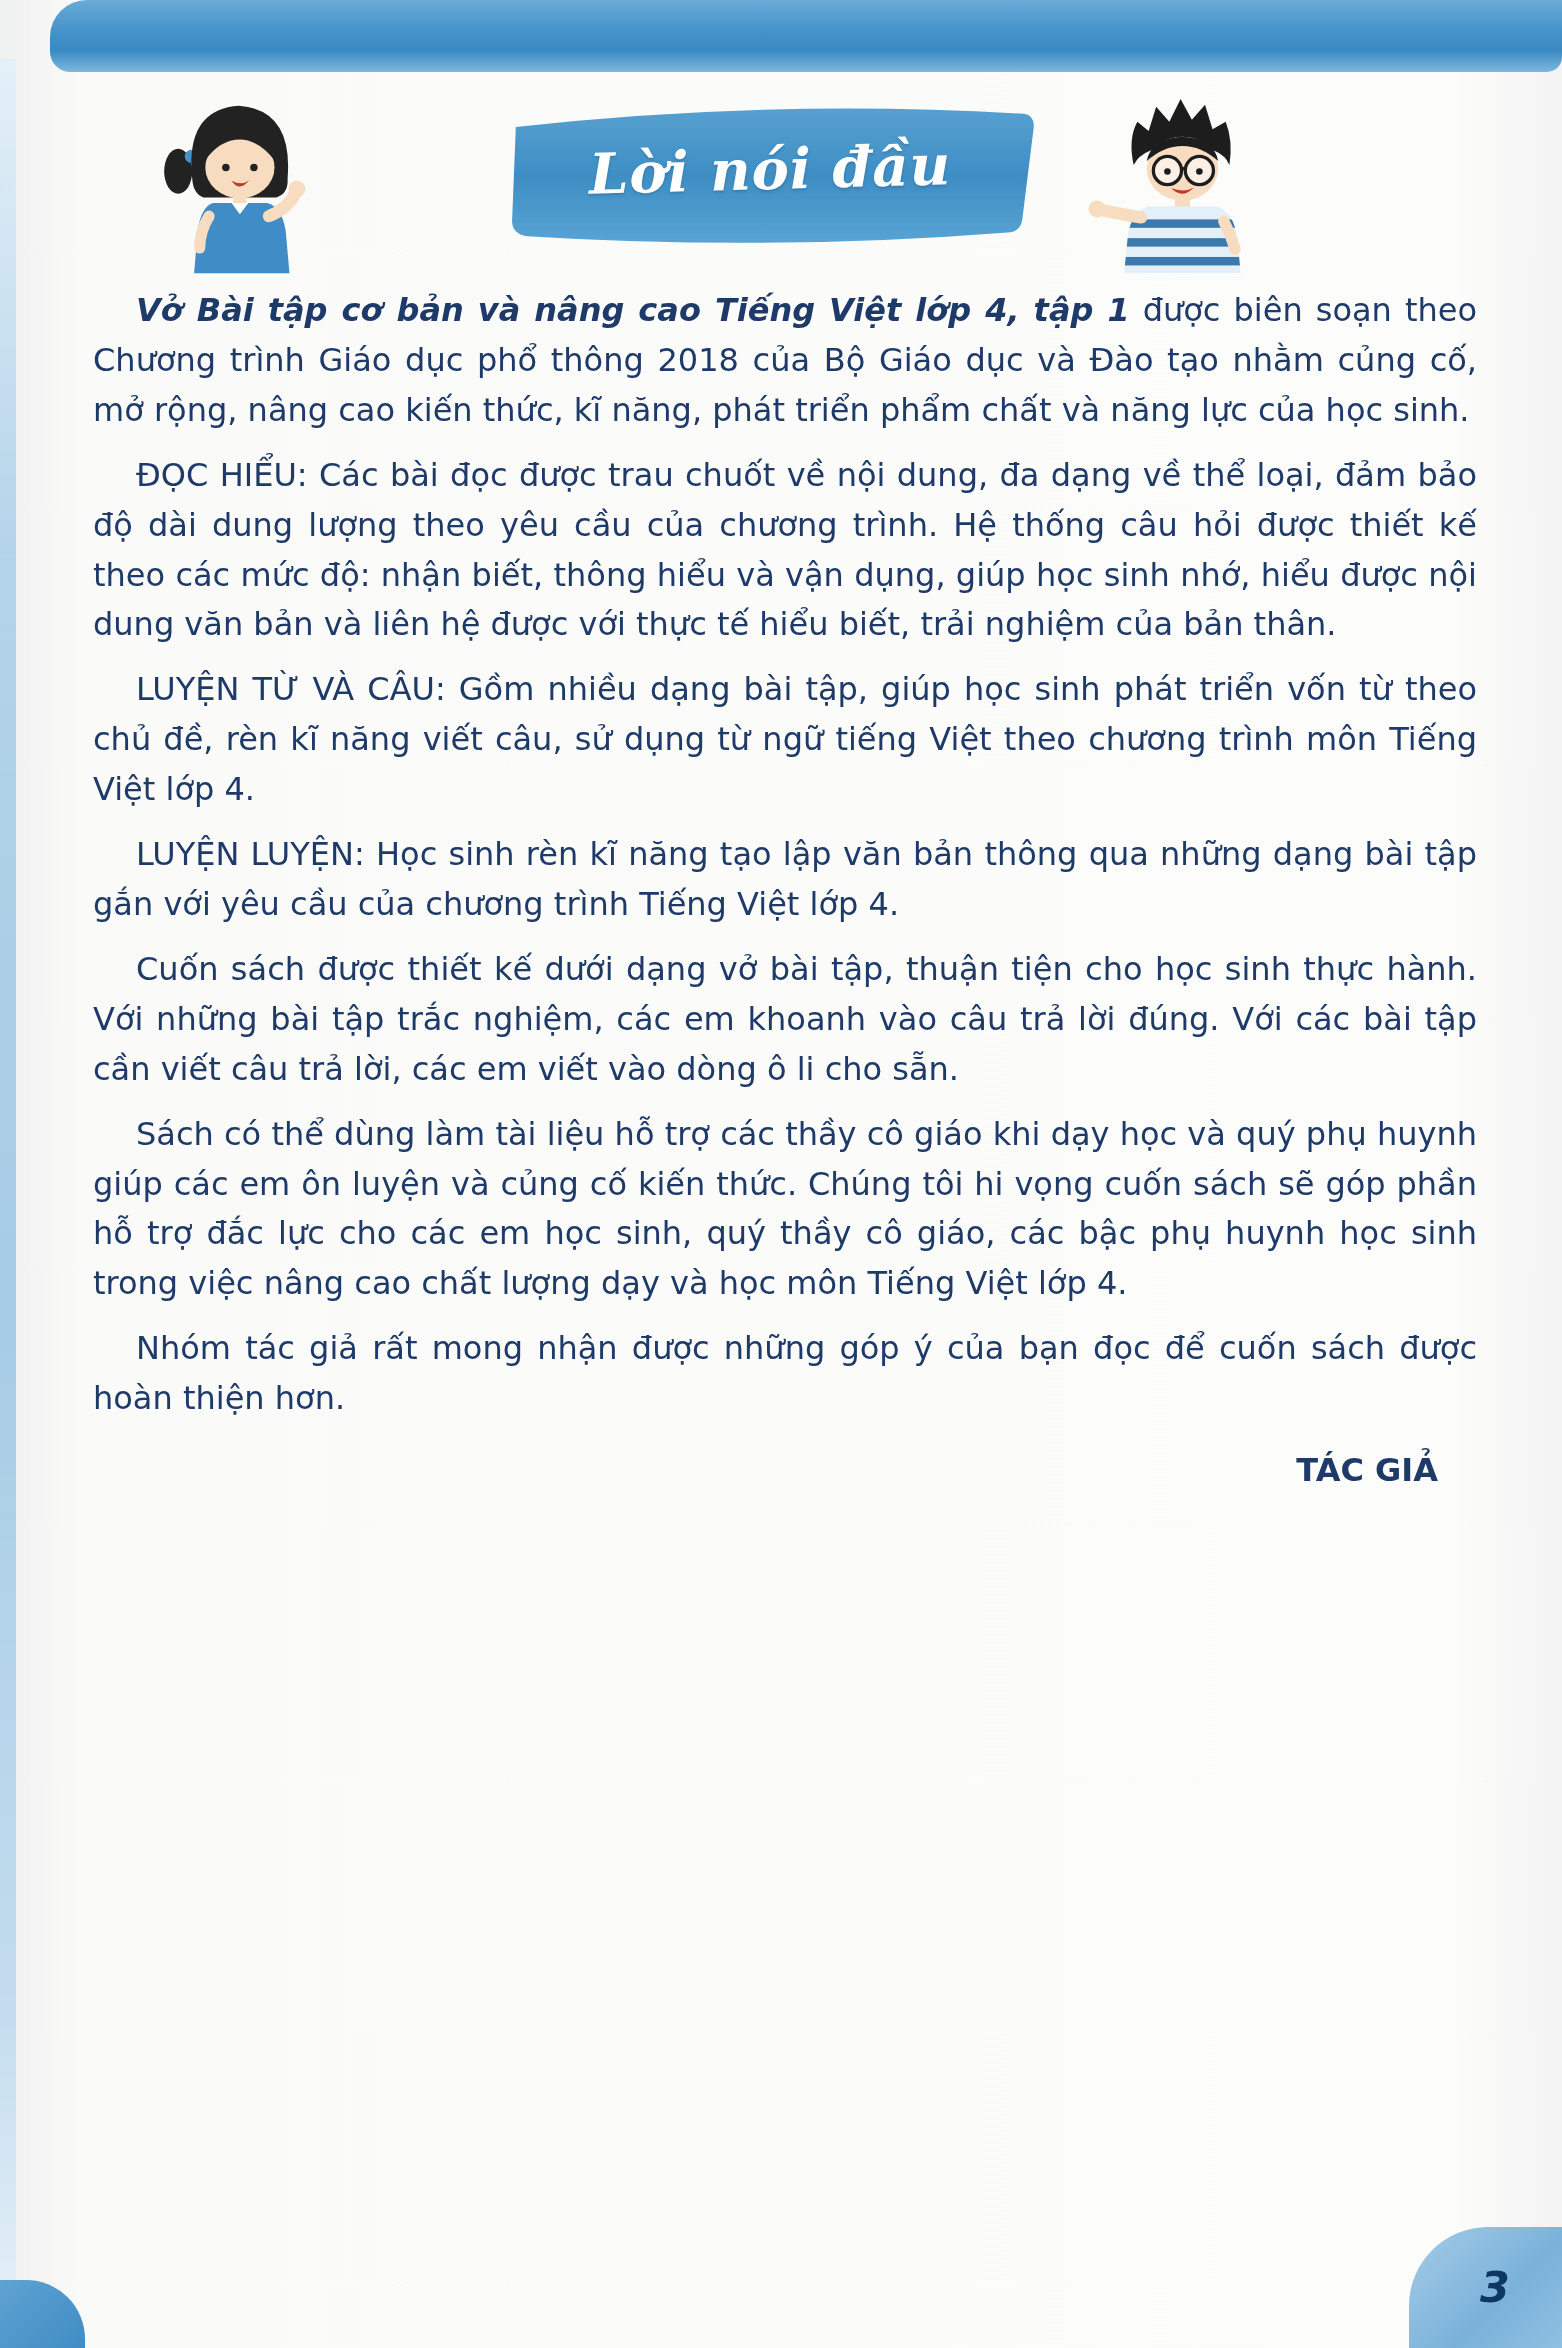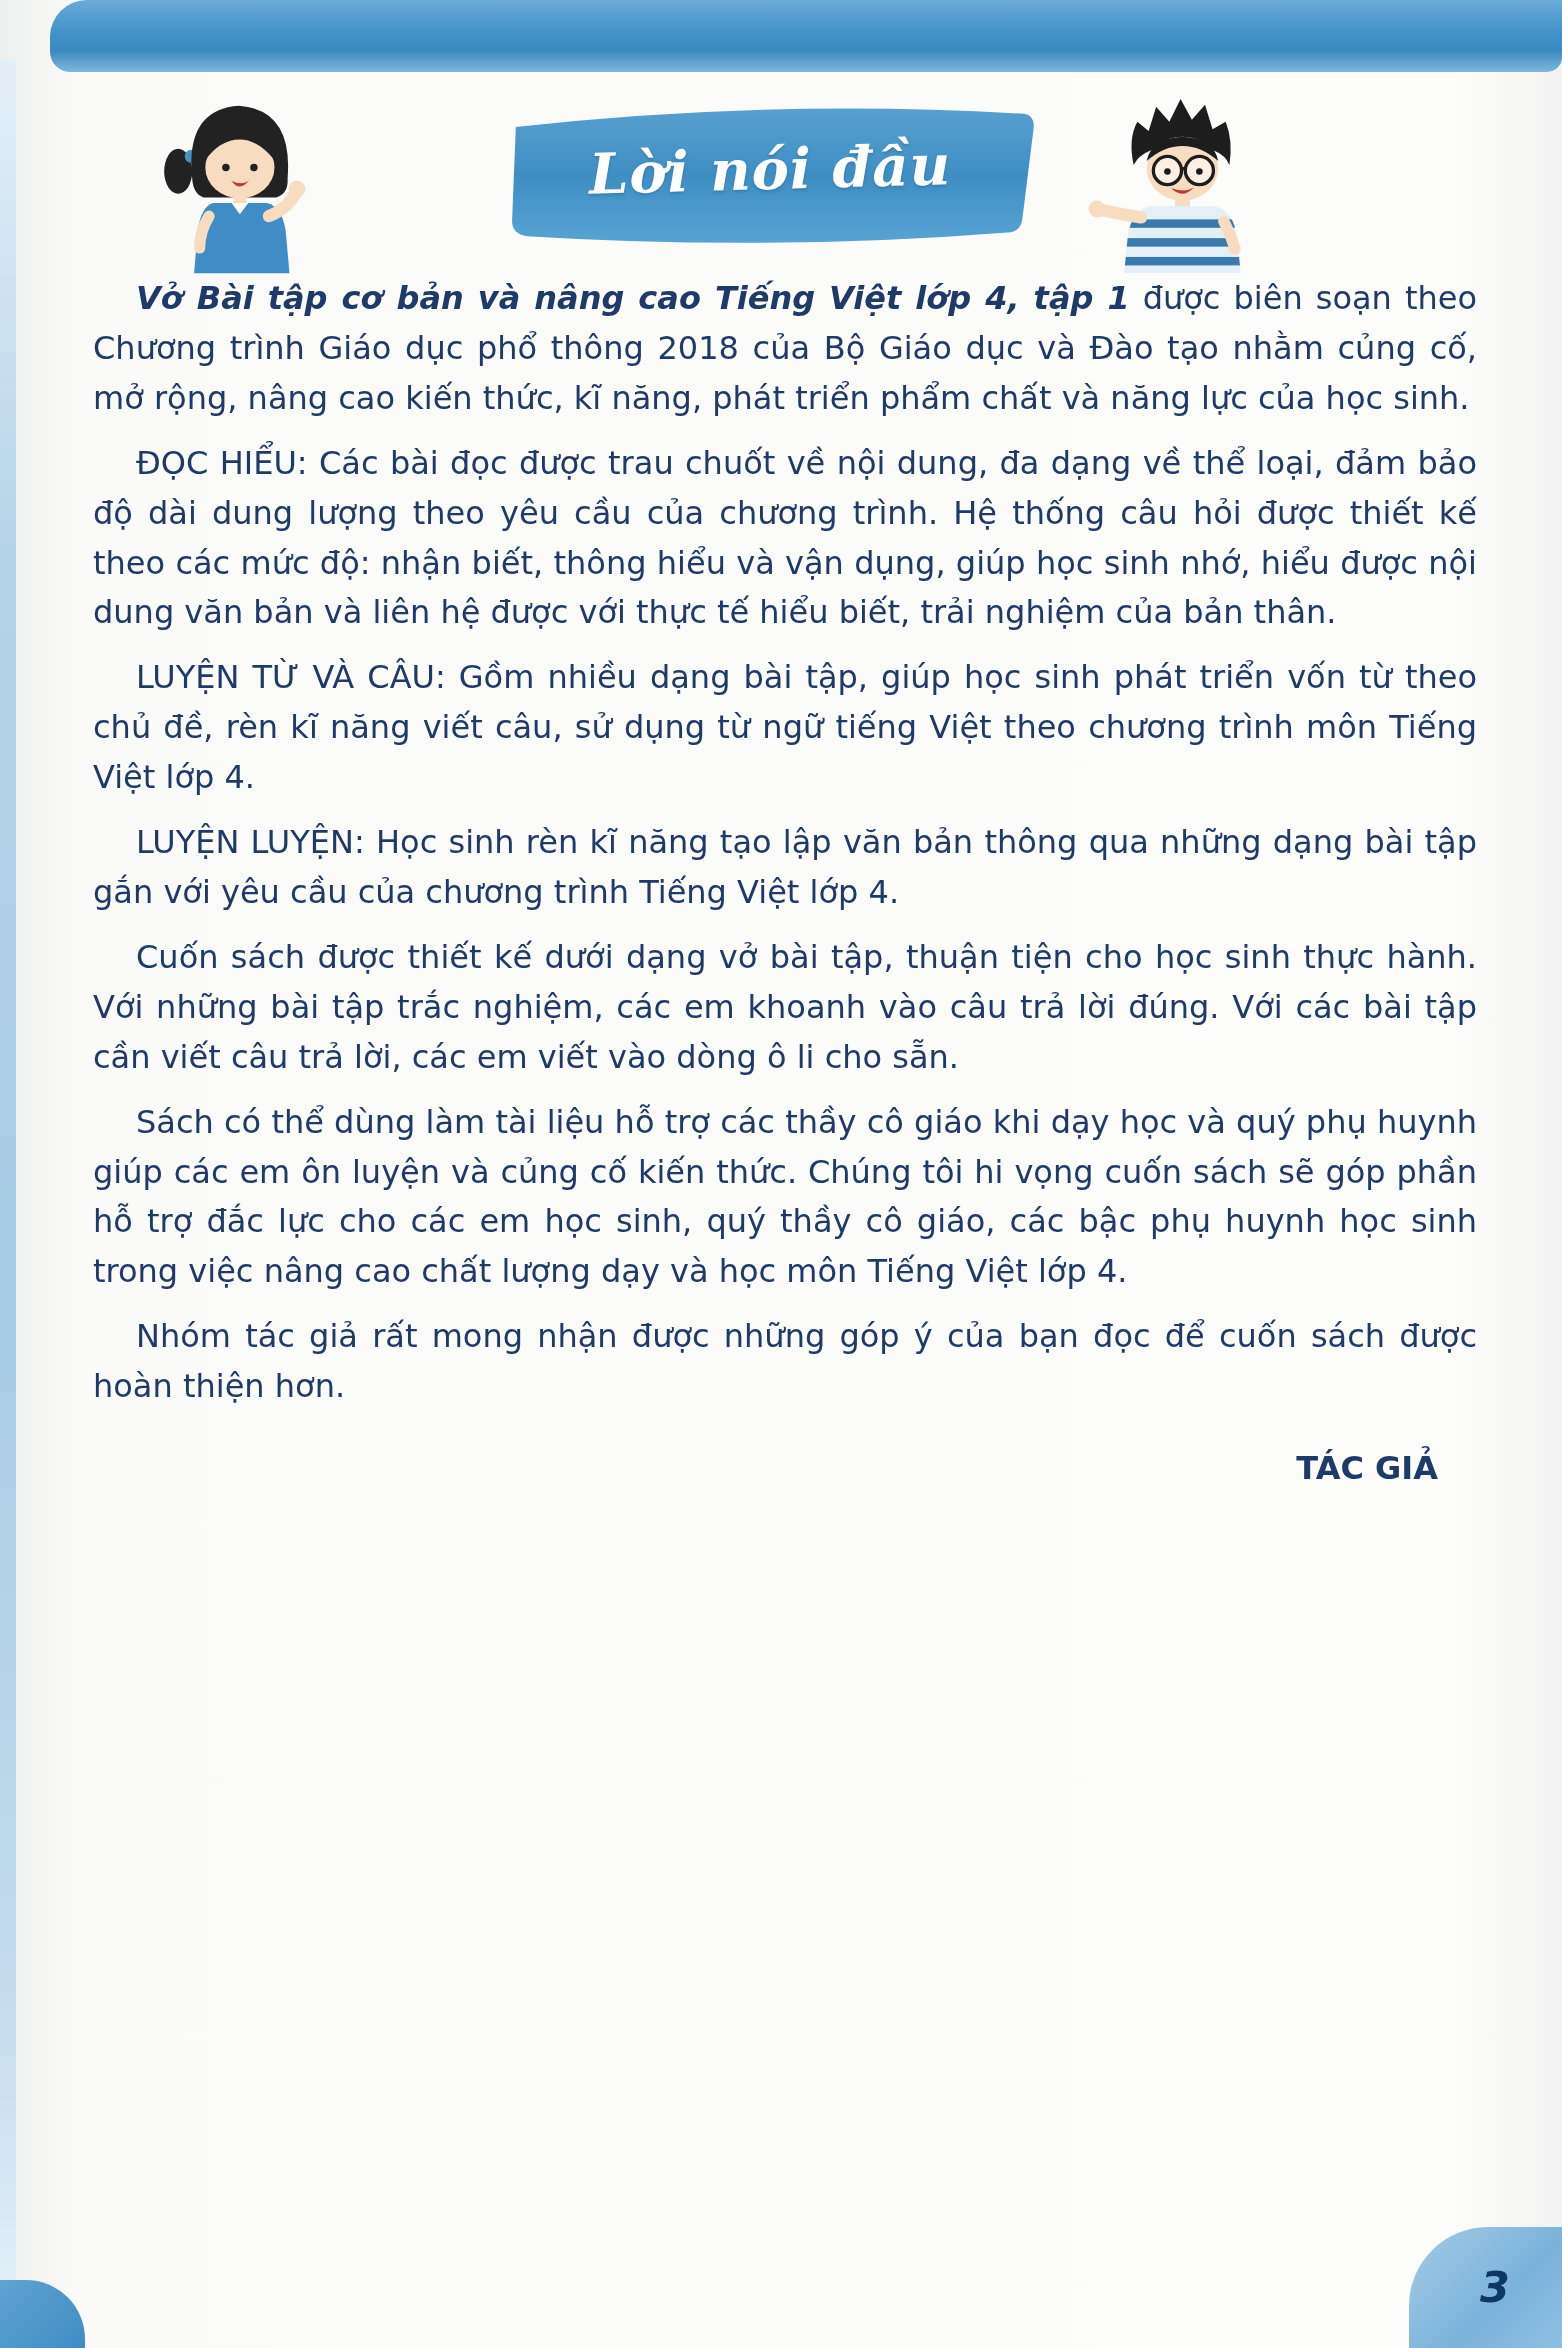--- a/index.html
+++ b/index.html
@@ -49,26 +49,26 @@
   }
 
   .content {
     position: absolute;
     top: 274px; left: 93px; width: 1384px;
     color: #1e3a69;
     font-size: 32px;
     line-height: 1.56;
     text-align: justify;
   }
-  .para { margin: 0 0 15px 0; text-indent: 43px; }
+  .para { margin: 12px 0 15px 0; text-indent: 43px; }
   .lead-booktitle { font-weight: bold; font-style: italic; }
   .lead-heading   { font-weight: normal; }
 
   .signature {
-    margin-top: 32px;
+    margin-top: 22px;
     text-align: right;
     padding-right: 39px;
     font-weight: bold;
     font-size: 32px;
     color: #1e3a69;
   }
 
   .corner-tab-left {
     position: absolute; left: 0; bottom: 0;
     width: 85px; height: 69px;

